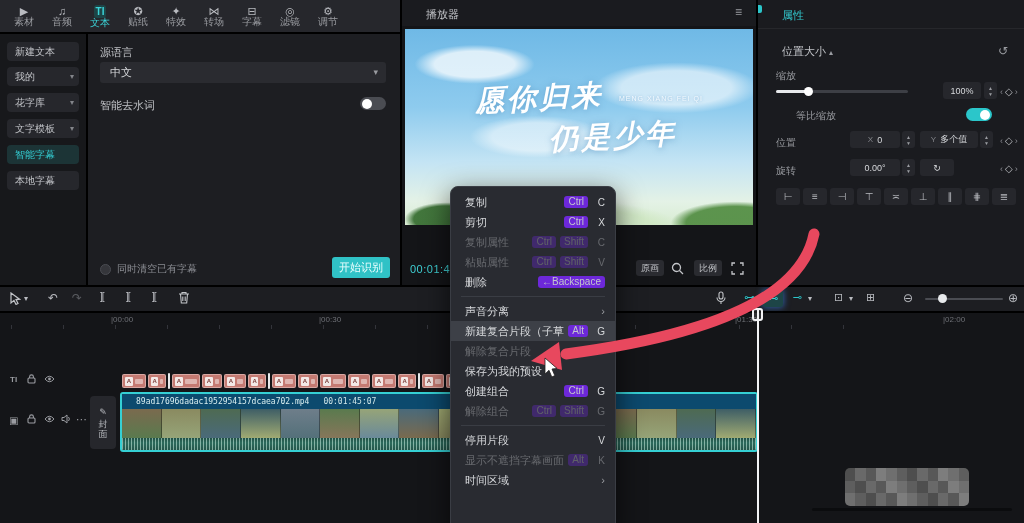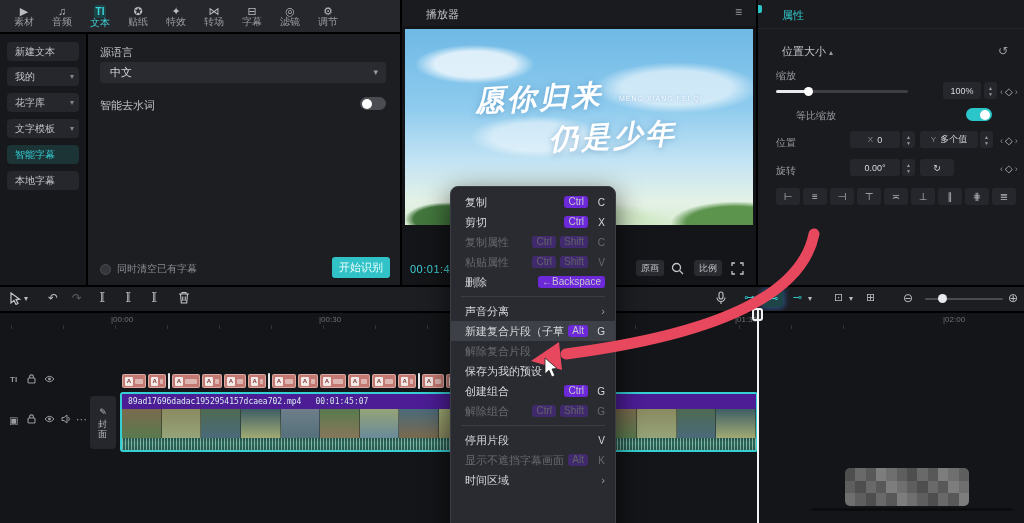--- a/index.html
+++ b/index.html
@@ -93,23 +93,23 @@
   #ruler { position:absolute; left:0; top:0; width:872px; height:18px;
     background-image:repeating-linear-gradient(90deg,#33343a 0 1px,transparent 1px 52px); background-position:11px 12px; background-size:100% 4px; background-repeat:no-repeat; }
   .ruler-label { position:absolute; top:2px; font-size:8px; color:#6e7076; }
   #chips { position:absolute; left:122px; top:60px; height:16px; display:flex; align-items:center; gap:2px; }
   .chip { height:14px; border-radius:2px; border:1px solid rgba(255,255,255,.35); display:flex; align-items:center; gap:2px; padding:0 2px; }
   .chip .a { width:8px; height:9px; background:#f3e9e7; border-radius:1px; color:#7a3c38; font-size:6px; font-weight:bold; text-align:center; line-height:9px; }
   .chip .bar { height:5px; background:rgba(255,255,255,.45); border-radius:1px; }
   .chip-sep { width:2px; height:16px; background:#e8eaec; border-radius:1px; }
   #cover-btn { position:absolute; left:90px; top:83px; width:26px; height:53px; background:#26272c; border-radius:4px; display:flex; flex-direction:column; align-items:center; justify-content:center; gap:2px; color:#b9bbc0; }
   #cover-btn .pencil { font-size:9px; }
-  #cover-btn .txt { font-size:9px; width:10px; line-height:10px; }
+  #cover-btn .txt { font-size:9px; width:10px; line-height:10px; text-align:center; }
   #clip { position:absolute; left:120px; top:79px; width:638px; height:60px; border:2px solid #35d0d4; border-radius:3px; overflow:hidden; background:#10333a; }
-  #clip-head { height:15px; background:#4c1d95; font-family:"DejaVu Sans Mono","Liberation Mono",monospace; font-size:8px; color:#d8eef0; line-height:15px; padding-left:6px; white-space:nowrap; }
+  #clip-head { height:15px; background:#0c4a6e; font-family:"DejaVu Sans Mono","Liberation Mono",monospace; font-size:8px; color:#d8eef0; line-height:15px; padding-left:14px; white-space:nowrap; }
   #clip-head .t { margin-left:14px; color:#cfe6e8; }
   #thumbs { height:29px; display:flex; }
   #thumbs div { height:29px; }
   #wave { height:12px; background:#2c6a5c;
     background-image:repeating-linear-gradient(90deg, rgba(220,255,240,.5) 0 1px, transparent 1px 3px),
                      linear-gradient(180deg, rgba(0,0,0,.25), transparent 40%, rgba(0,0,0,.2)); }
   .trk-icon { position:absolute; color:#9a9ca1; font-size:10px; }
   .trk-icon svg { display:block; }
 
   

